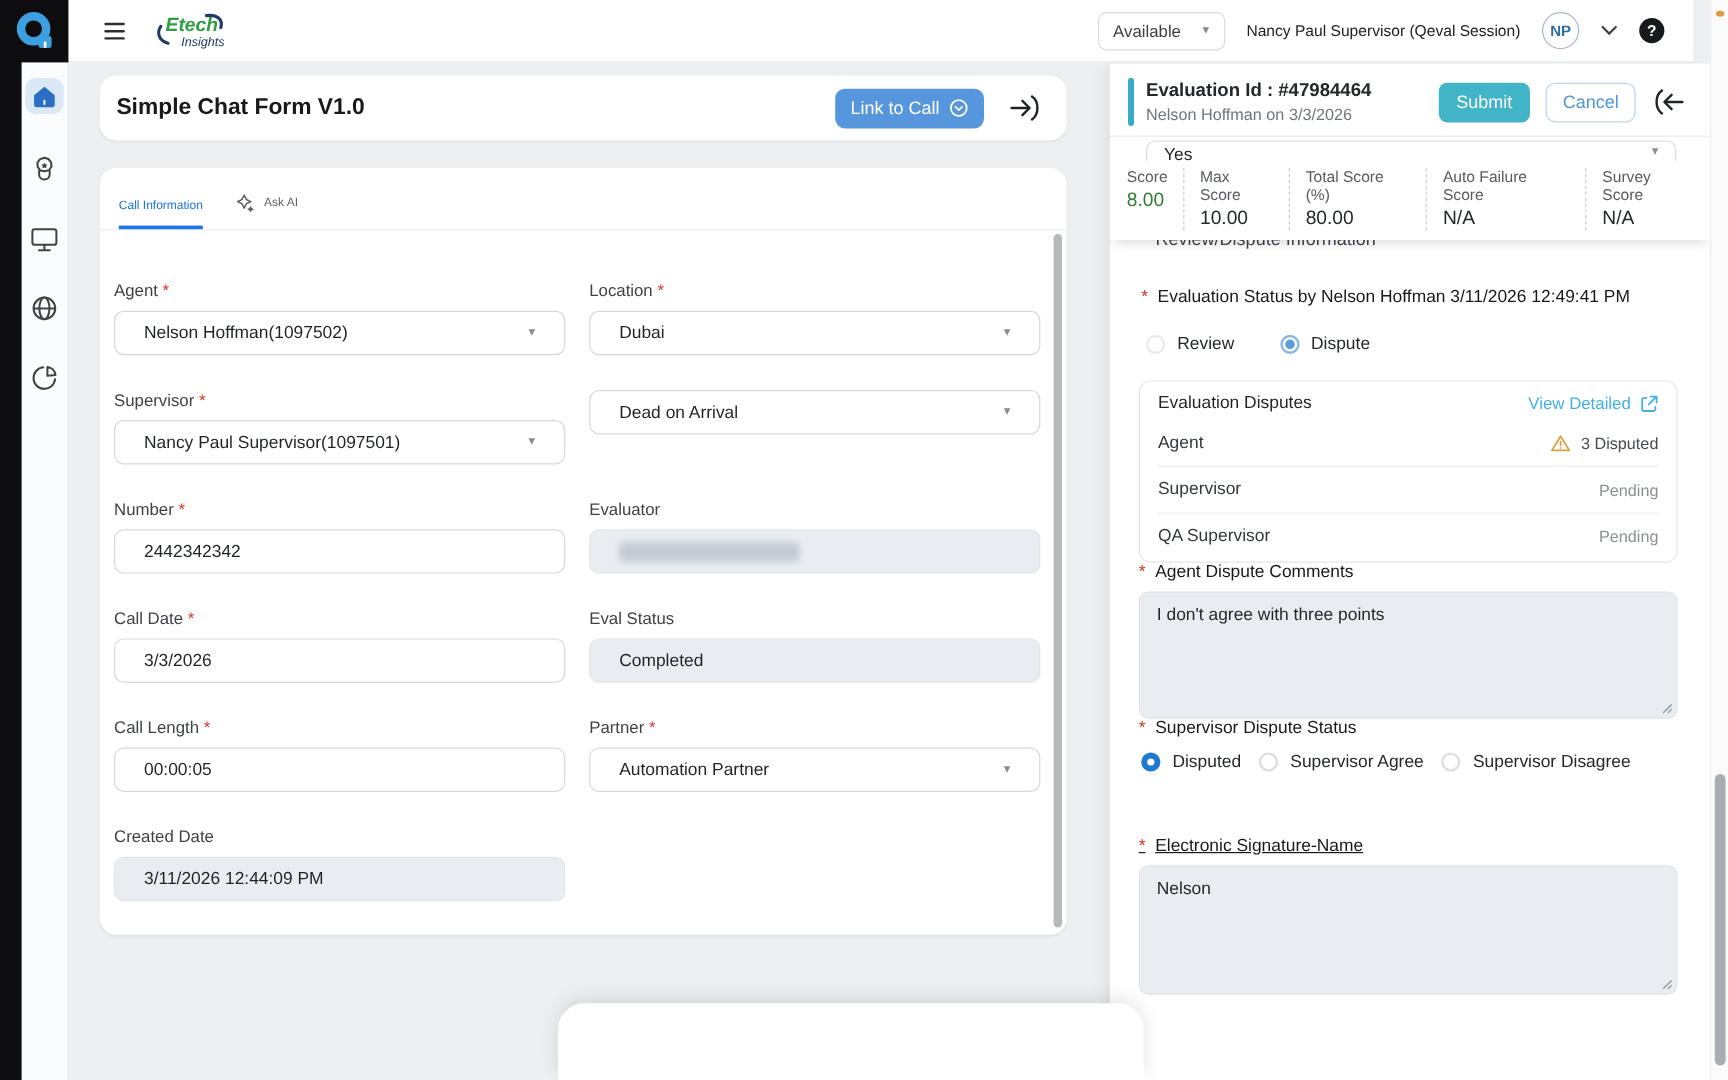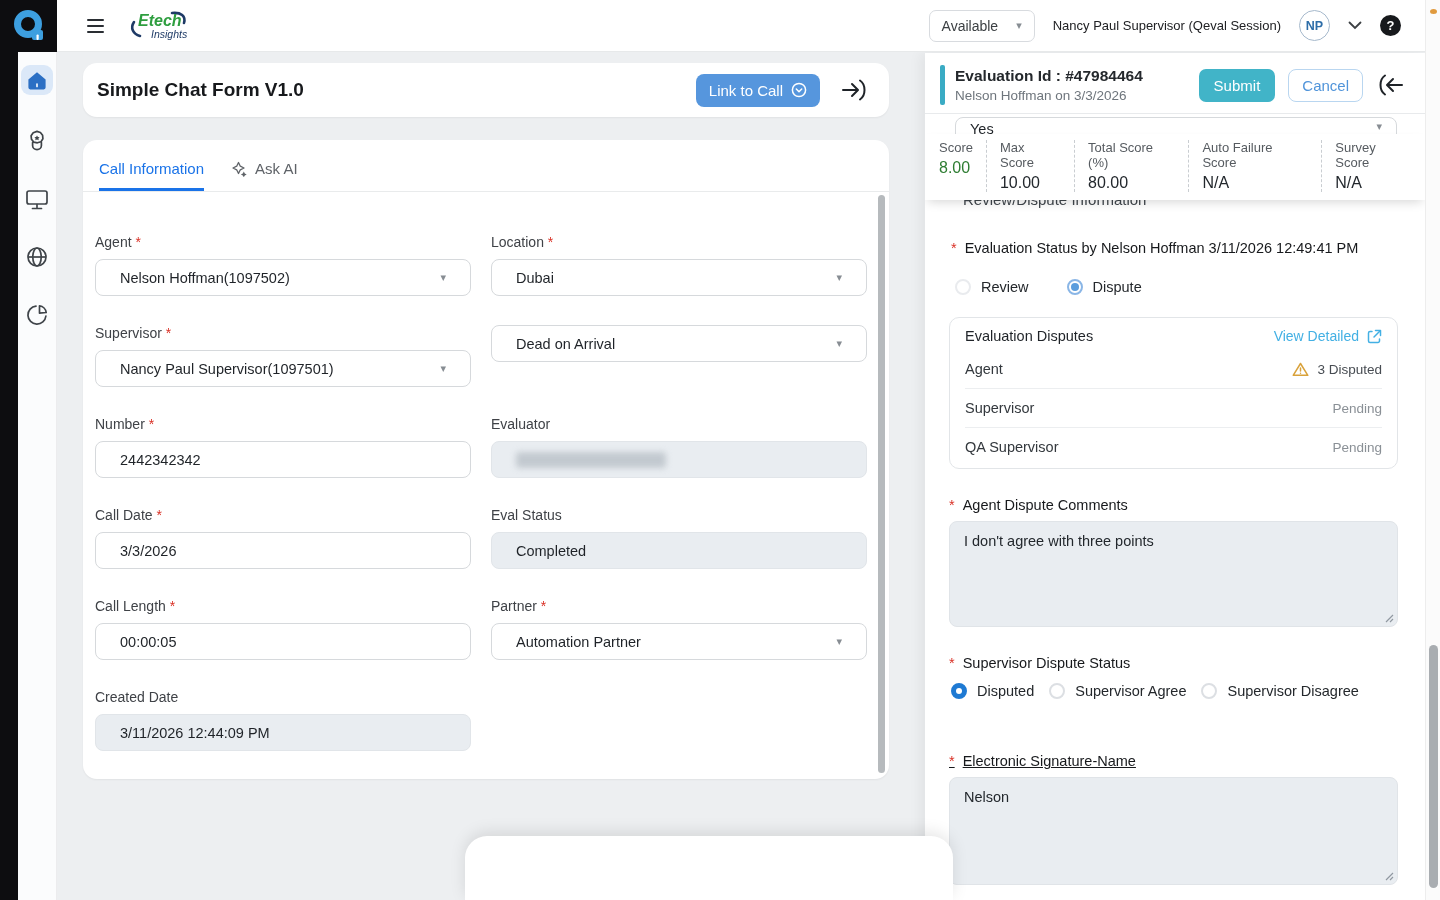--- a/index.html
+++ b/index.html
@@ -14,21 +14,21 @@
 
   
   .sidebar { position:absolute; left:18px; top:52px; bottom:0; width:39px; background:#fbfcfd;
              border-right:1px solid #ececee; z-index:4; display:flex; flex-direction:column;
              align-items:center; padding-top:13px; gap:34px; }
   .side-item { display:flex; align-items:center; justify-content:center; cursor:pointer; }
   .icon-pill { width:32px; height:30px; background:#dbe8f8; border-radius:9px;
                display:flex; align-items:center; justify-content:center; }
 
   
-  .topbar { position:absolute; left:57px; right:15px; top:0; height:52px; background:#fff;
+  .topbar { position:absolute; left:57px; right:29px; top:0; height:52px; background:#fff;
             border-bottom:1px solid #e7e9ea; display:flex; align-items:center;
             padding:0 24px 0 30px; gap:22px; z-index:3; }
   .hamburger { display:flex; flex-direction:column; gap:4px; cursor:pointer; }
   .hamburger span { width:17px; height:2px; background:#2a2e33; border-radius:2px; }
   .tb-right { margin-left:auto; display:flex; align-items:center; gap:18px; }
   .status-select { display:flex; align-items:center; gap:18px; border:1px solid #d8dbdf; border-radius:7px;
                    padding:7px 12px; font-size:14px; color:#3c4043; cursor:pointer; background:#fff; }
   .caret { color:#878d93; font-size:11px; line-height:1; }
   .tb-user { font-size:13px; color:#202124; }
   .avatar { width:31px; height:31px; border-radius:50%; border:1.5px solid #a6b9cc; color:#2d6da8;
@@ -44,21 +44,21 @@
   .page-title { font-size:19px; font-weight:700; color:#17191c; }
   .ltc-btn { margin-left:auto; display:flex; align-items:center; gap:8px; background:#5696dd; color:#fff;
              border:none; border-radius:8px; padding:8px 13px; font-size:15px; cursor:pointer;
              font-family:"Liberation Sans", sans-serif; }
   .exit-icon { margin-left:20px; margin-right:6px; cursor:pointer; display:flex; }
 
   .form-card { margin:23px 24px 0 26px; height:639px; background:#fff; border-radius:14px; position:relative;
                box-shadow:0 1px 2px rgba(27,31,35,.06); }
   .tabs { display:flex; gap:28px; padding-left:16px; height:52px; align-items:flex-end;
           border-bottom:1px solid #e9ebec; }
-  .tab { padding-bottom:11px; font-size:15px; color:#5f6368; border-bottom:3px solid transparent;
+  .tab { padding-bottom:11px; font-size:10px; color:#5f6368; border-bottom:3px solid transparent;
          display:flex; align-items:center; gap:7px; cursor:pointer; }
   .tab.active { color:#1a73e8; border-bottom-color:#1a73e8; }
 
   .fields { display:grid; grid-template-columns:1fr 1fr; column-gap:20px; row-gap:29px;
             padding:42px 22px 0 12px; }
   .flabel { font-size:14px; color:#3f4247; margin-bottom:9px; }
   .flabel.req::after { content:" *"; color:#d93025; font-size:14px; }
   .control { height:37px; border:1px solid #d6d9dc; border-radius:8px; background:#fff;
              display:flex; align-items:center; padding:0 24px; font-size:14.5px; color:#1f2328;
              justify-content:space-between; }
@@ -116,21 +116,21 @@
   .disputes-card { margin-top:22px; border:1px solid #e2e5e8; border-radius:10px; padding:10px 15px 2px; }
   .dc-header { display:flex; justify-content:space-between; align-items:center; padding-bottom:6px; }
   .dc-title { font-size:14.5px; color:#1f2328; }
   .view-link { display:flex; align-items:center; gap:8px; color:#43b0e4; font-size:14px; cursor:pointer; }
   .dc-row { display:flex; justify-content:space-between; align-items:center; padding:11px 0;
             border-bottom:1px solid #eceef0; font-size:14.5px; color:#33383d; }
   .dc-row:last-child { border-bottom:none; }
   .dc-val { font-size:13.5px; color:#8a9096; display:flex; align-items:center; gap:8px; }
   .dc-val.warn { color:#474c52; }
 
-  .ta-label { margin-top:28px; font-size:14.5px; color:#17191c; }
+  .ta-label { font-size:14.5px; color:#17191c; }
   .ta-label.sig { margin-top:54px;text-decoration:underline; }
   .gray-ta { margin-top:8px; background:#e9edf1; border:1px solid #e0e4e8; border-radius:8px;
              height:106px; padding:11px 14px; font-size:14.5px; color:#23282d; position:relative; }
   .gray-ta.sig { height:108px; }
   .resize-handle { position:absolute; right:3px; bottom:3px; display:flex; }
 
   
   .scroll-track { position:absolute; right:0; top:0; bottom:0; width:15px; background:#fbfbfb;
                   border-left:1px solid #ededed; z-index:10; }
   .scroll-dot { position:absolute; top:9px; left:4px; width:7px; height:5px; border-radius:50%; background:#e09a3e; }

